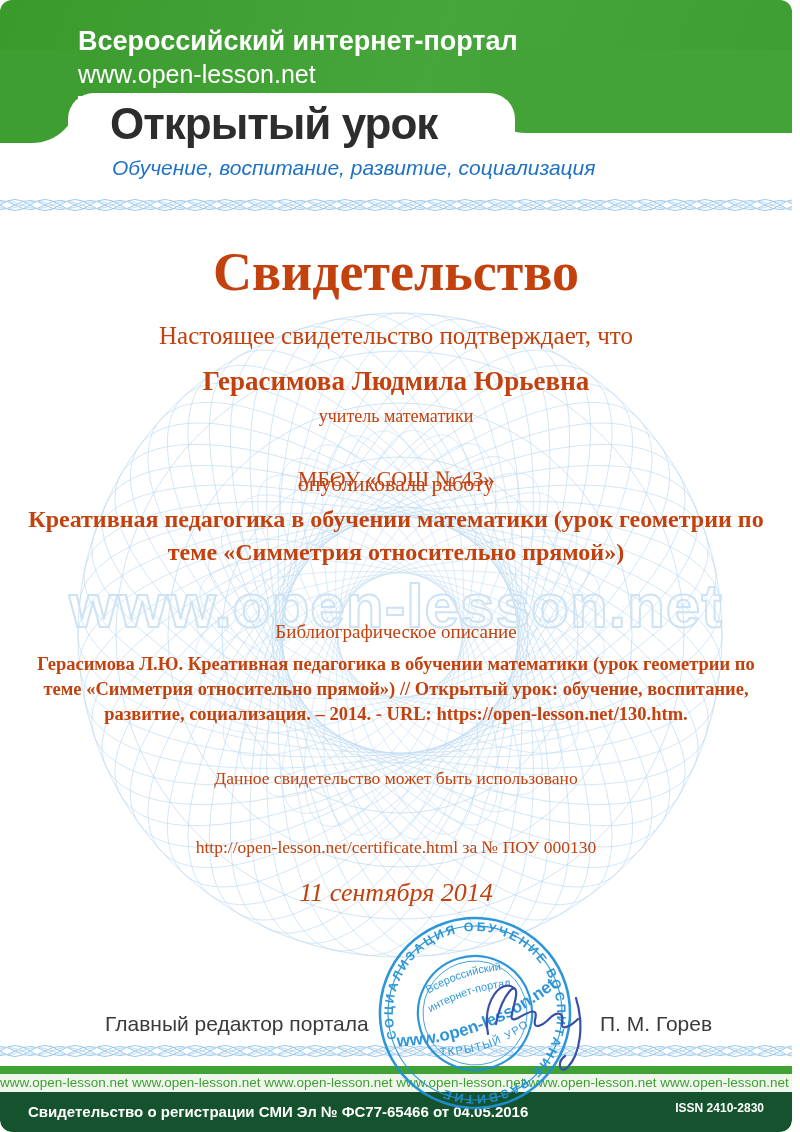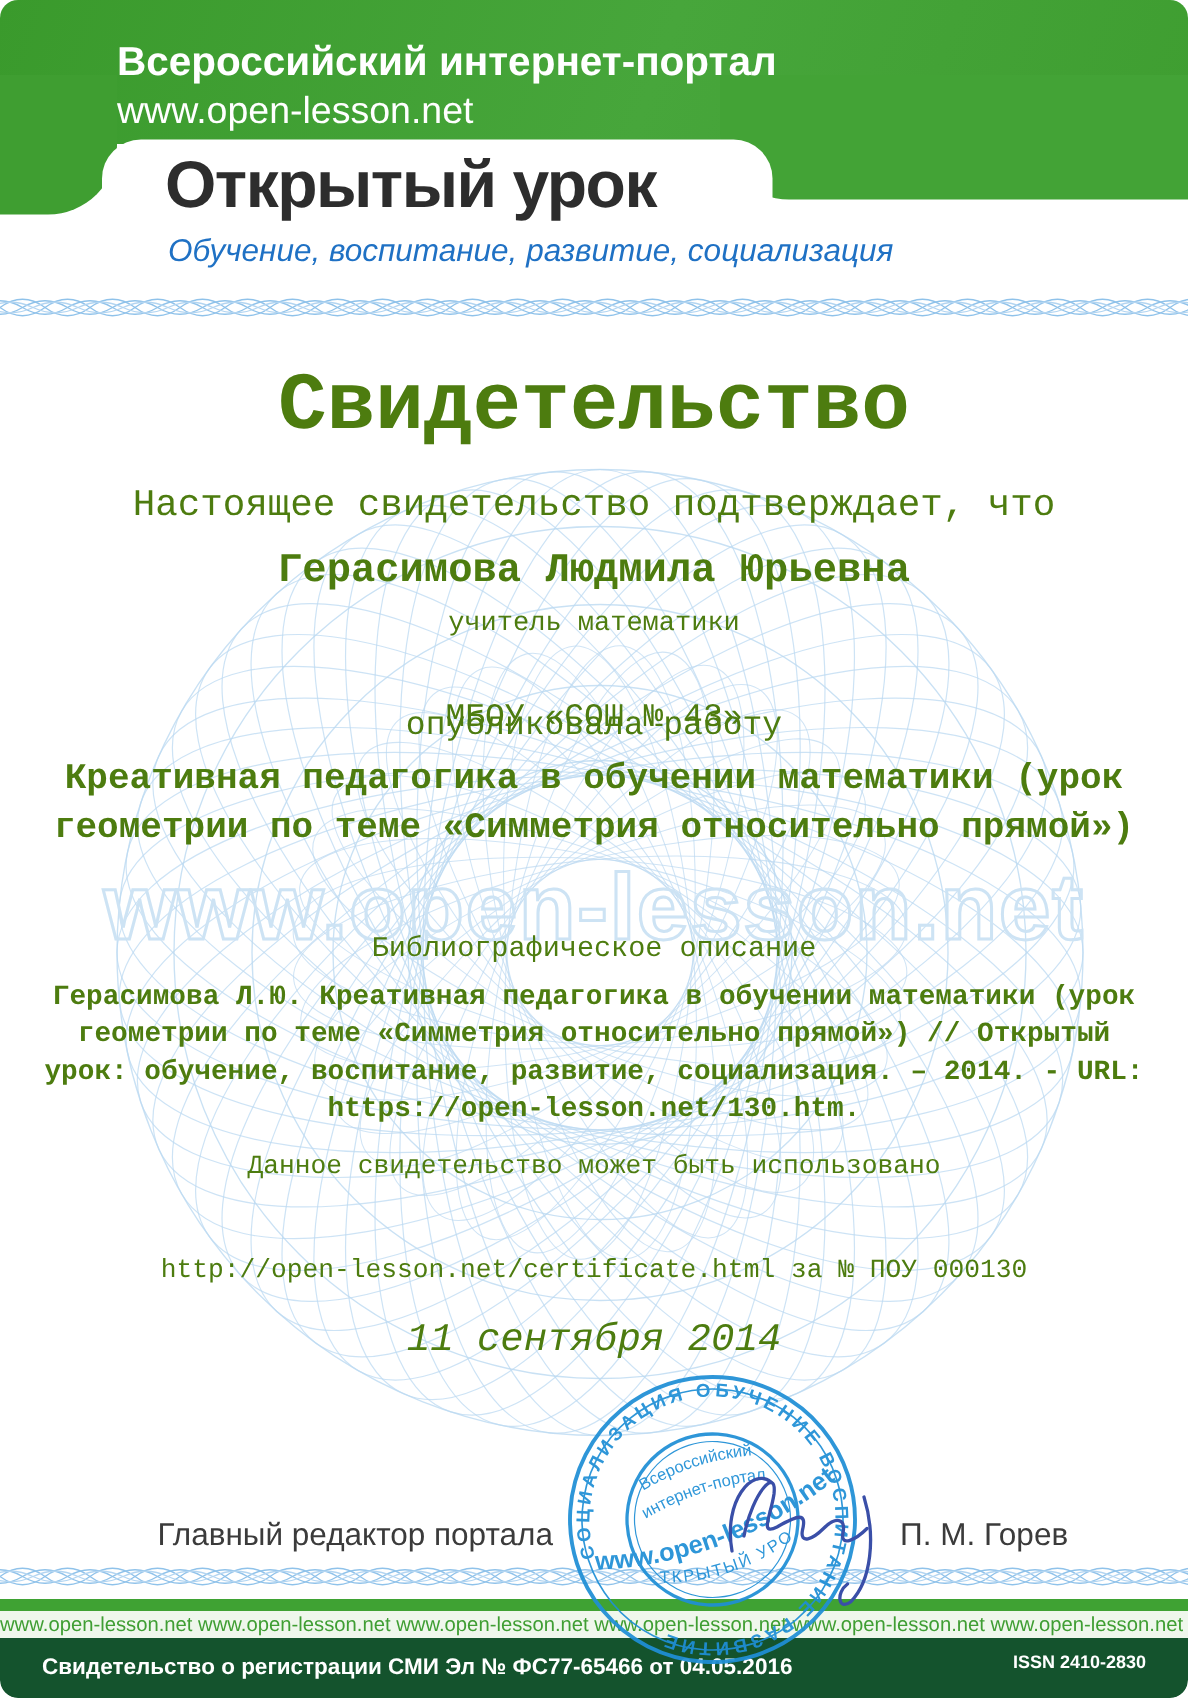--- a/index.html
+++ b/index.html
@@ -1,20 +1,20 @@
 <!DOCTYPE html>
 <html><head>
 <meta charset="utf-8">
 <style>
   html,body{margin:0;padding:0;background:#fff;}
   .page{position:relative;width:792px;height:1132px;background:#fff;overflow:hidden;
         border-radius:12px;font-family:"Liberation Sans",sans-serif;}
   .abs{position:absolute;}
   .ctr{position:absolute;left:0;right:0;text-align:center;}
-  .serif{font-family:Liberation Mono, monospace;color:#4d7c0f;}
+  .serif{font-family:Liberation Serif, serif;color:#c2410c;}
 
   
   .green-band{top:0;left:0;right:0;height:96px;
     background:linear-gradient(110deg,#3a9a2c 0%,#47a63b 55%,#3f9e31 100%);}
   .green-stub-left{top:50px;left:0;width:78px;height:93px;background:#3f9e31;
     border-radius:0 0 46px 0;}
   .green-stub-right{top:50px;left:480px;right:0;height:83px;background:#43a336;
     border-radius:0 0 0 46px;}
   .white-tab{top:93px;left:68px;width:447px;height:100px;background:#fff;
     border-radius:26px 26px 0 0;z-index:2;}

